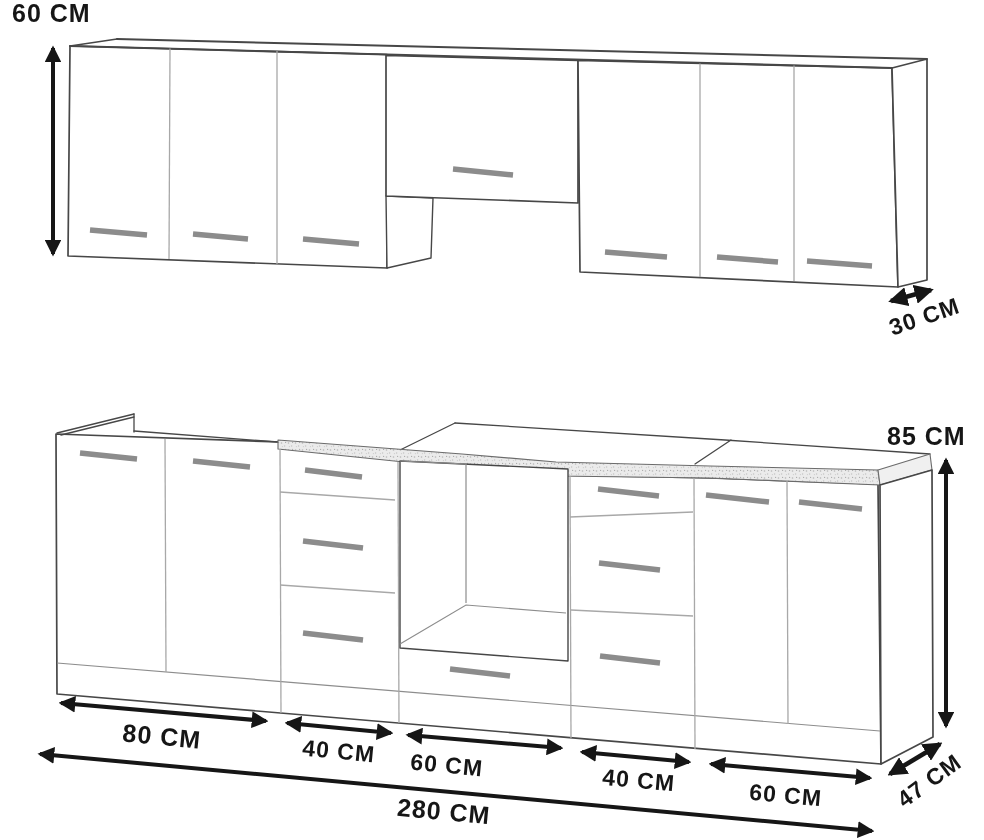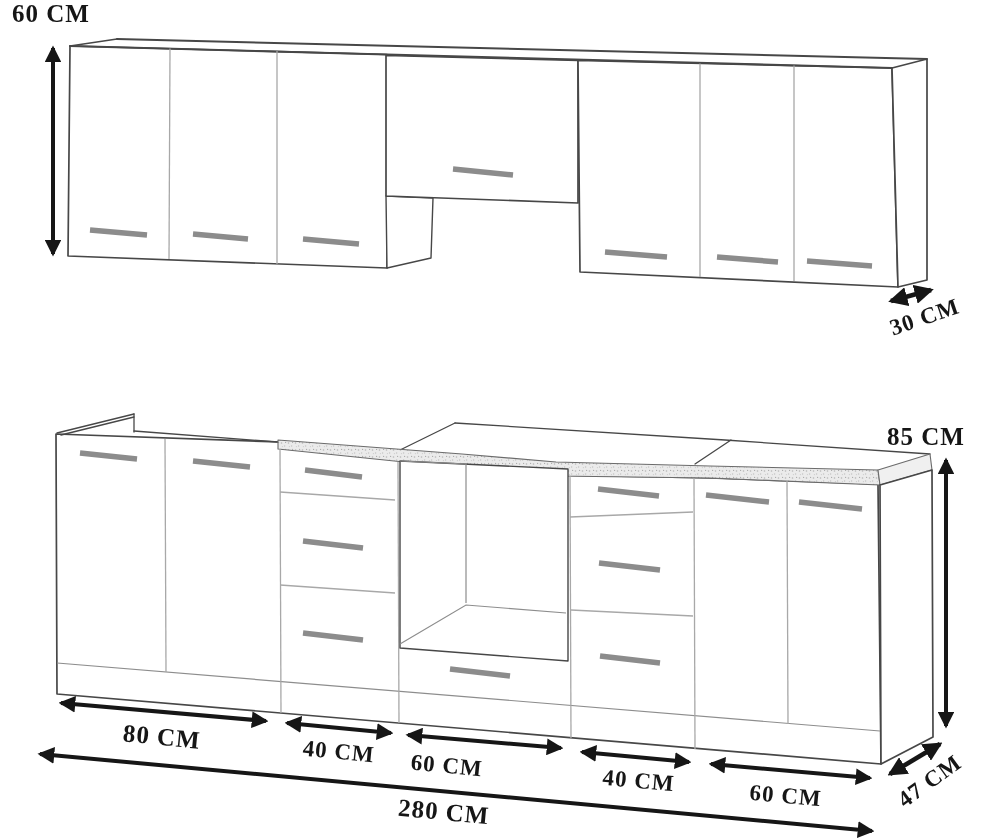--- a/index.html
+++ b/index.html
@@ -1,17 +1,17 @@
 <!DOCTYPE html>
 <html style="--ink: #161616; --line_strong: #474747; --line_light: #a8a8a8; --handle: #8c8c8c; --counter_base: #ebebeb; --counter_speck: #b5b5b5;"><head>
 <meta charset="utf-8">
 <style>
   html,body{margin:0;padding:0;background:#ffffff;}
   .stage{position:relative;width:984px;height:840px;background:#fff;overflow:hidden;
-         font-family:Liberation Serif, serif;}
+         font-family:Liberation Sans, sans-serif;}
   svg{display:block;}
   
   .face       {fill:#ffffff;stroke:var(--line_strong);stroke-width:1.7;stroke-linejoin:round;}
   .face-thin  {fill:#ffffff;stroke:var(--line_strong);stroke-width:1.4;stroke-linejoin:round;}
   .edge       {fill:none;stroke:var(--line_strong);stroke-width:2;stroke-linecap:round;}
   .edge-thin  {fill:none;stroke:var(--line_strong);stroke-width:1.3;stroke-linecap:round;}
   .divider    {fill:none;stroke:var(--line_light);stroke-width:1.3;}
   .soft       {fill:none;stroke:#8d8d8d;stroke-width:1.2;}
   .handle     {fill:none;stroke:var(--handle);stroke-width:5.5;stroke-linecap:butt;}
   .counter    {fill:url(#speck);stroke:#6b6b6b;stroke-width:1.1;stroke-linejoin:round;}

